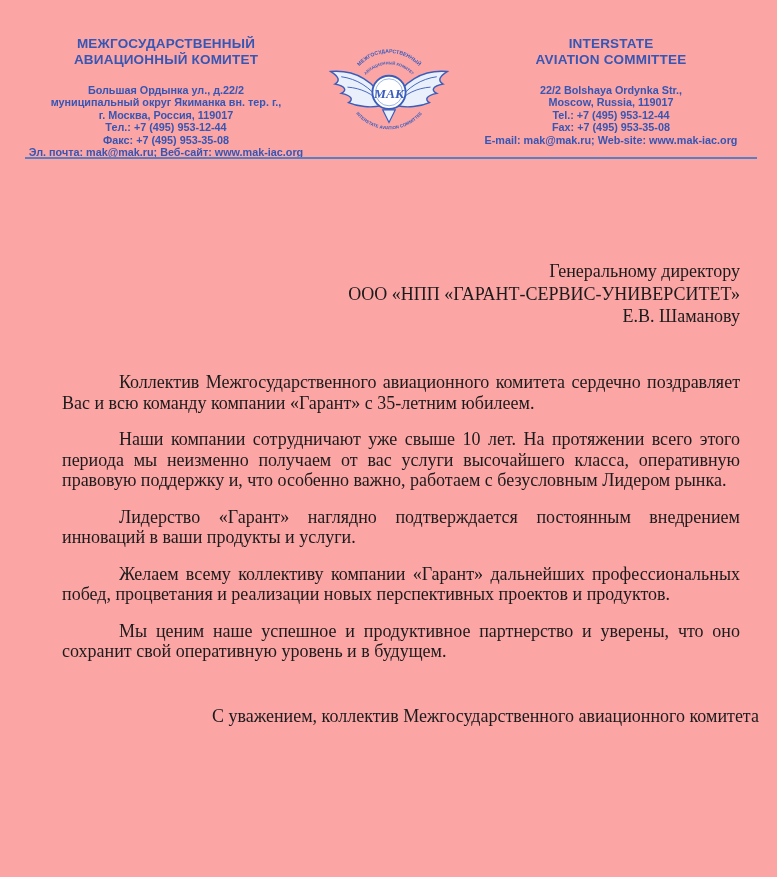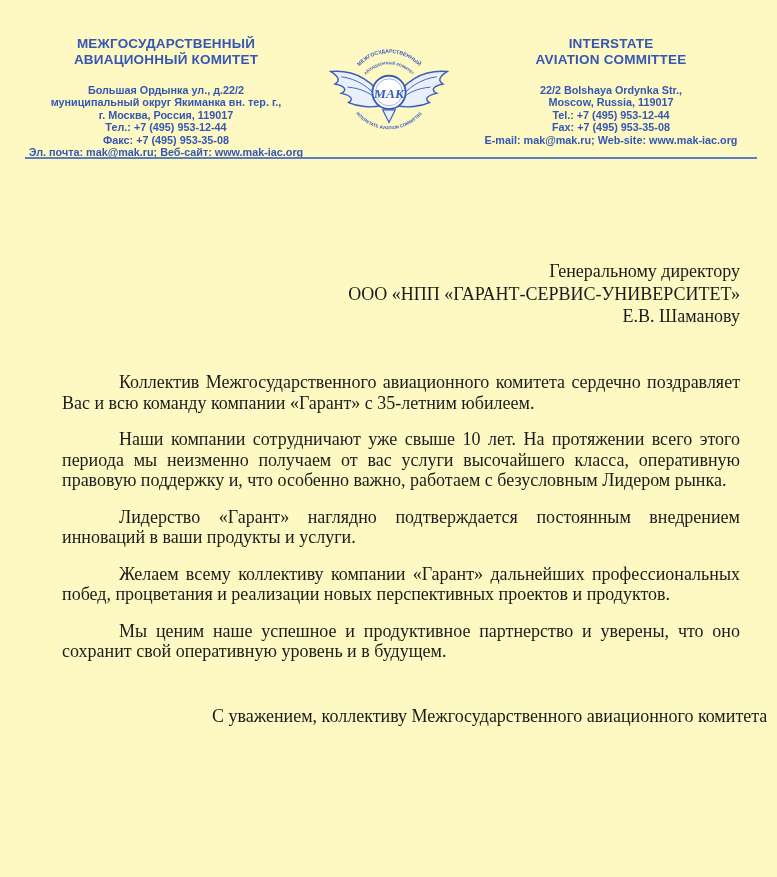--- a/index.html
+++ b/index.html
@@ -1,20 +1,20 @@
 <!DOCTYPE html>
 <html><head>
 <meta charset="utf-8">
 <style>
   * { margin:0; padding:0; box-sizing:border-box; }
   html,body { background:#e8e8e8; }
   .page {
     position:relative;
     width:777px; height:877px;
-    background:#fef9c3;
+    background:#fca5a5;
     font-family:"Liberation Serif", serif;
     color:#1b1b1b;
     overflow:hidden;
     margin:0 auto;
     box-shadow:0 0 4px rgba(0,0,0,.15);
   }
   
   .letterhead {
     position:absolute; top:36px; left:20px; right:20px;
     display:flex; align-items:flex-start;
@@ -135,15 +135,15 @@
 
 
   <div class="body-text">
     <p>Коллектив Межгосударственного авиационного комитета сердечно поздравляет Вас и всю команду компании «Гарант» с 35-летним юбилеем.</p>
     <p>Наши компании сотрудничают уже свыше 10 лет. На протяжении всего этого периода мы неизменно получаем от вас услуги высочайшего класса, оперативную правовую поддержку и, что особенно важно, работаем с безусловным Лидером рынка.</p>
     <p>Лидерство «Гарант» наглядно подтверждается постоянным внедрением инноваций в ваши продукты и услуги.</p>
     <p>Желаем всему коллективу компании «Гарант» дальнейших профессиональных побед, процветания и реализации новых перспективных проектов и продуктов.</p>
     <p>Мы ценим наше успешное и продуктивное партнерство и уверены, что оно сохранит свой оперативную уровень и в будущем.</p>
   </div>
 
-  <div class="closing">С уважением, коллективу Межгосударственного авиационного комитета</div>
+  <div class="closing">С уважением, коллектив Межгосударственного авиационного комитета</div>
 
 </div>
 
 </body></html>

